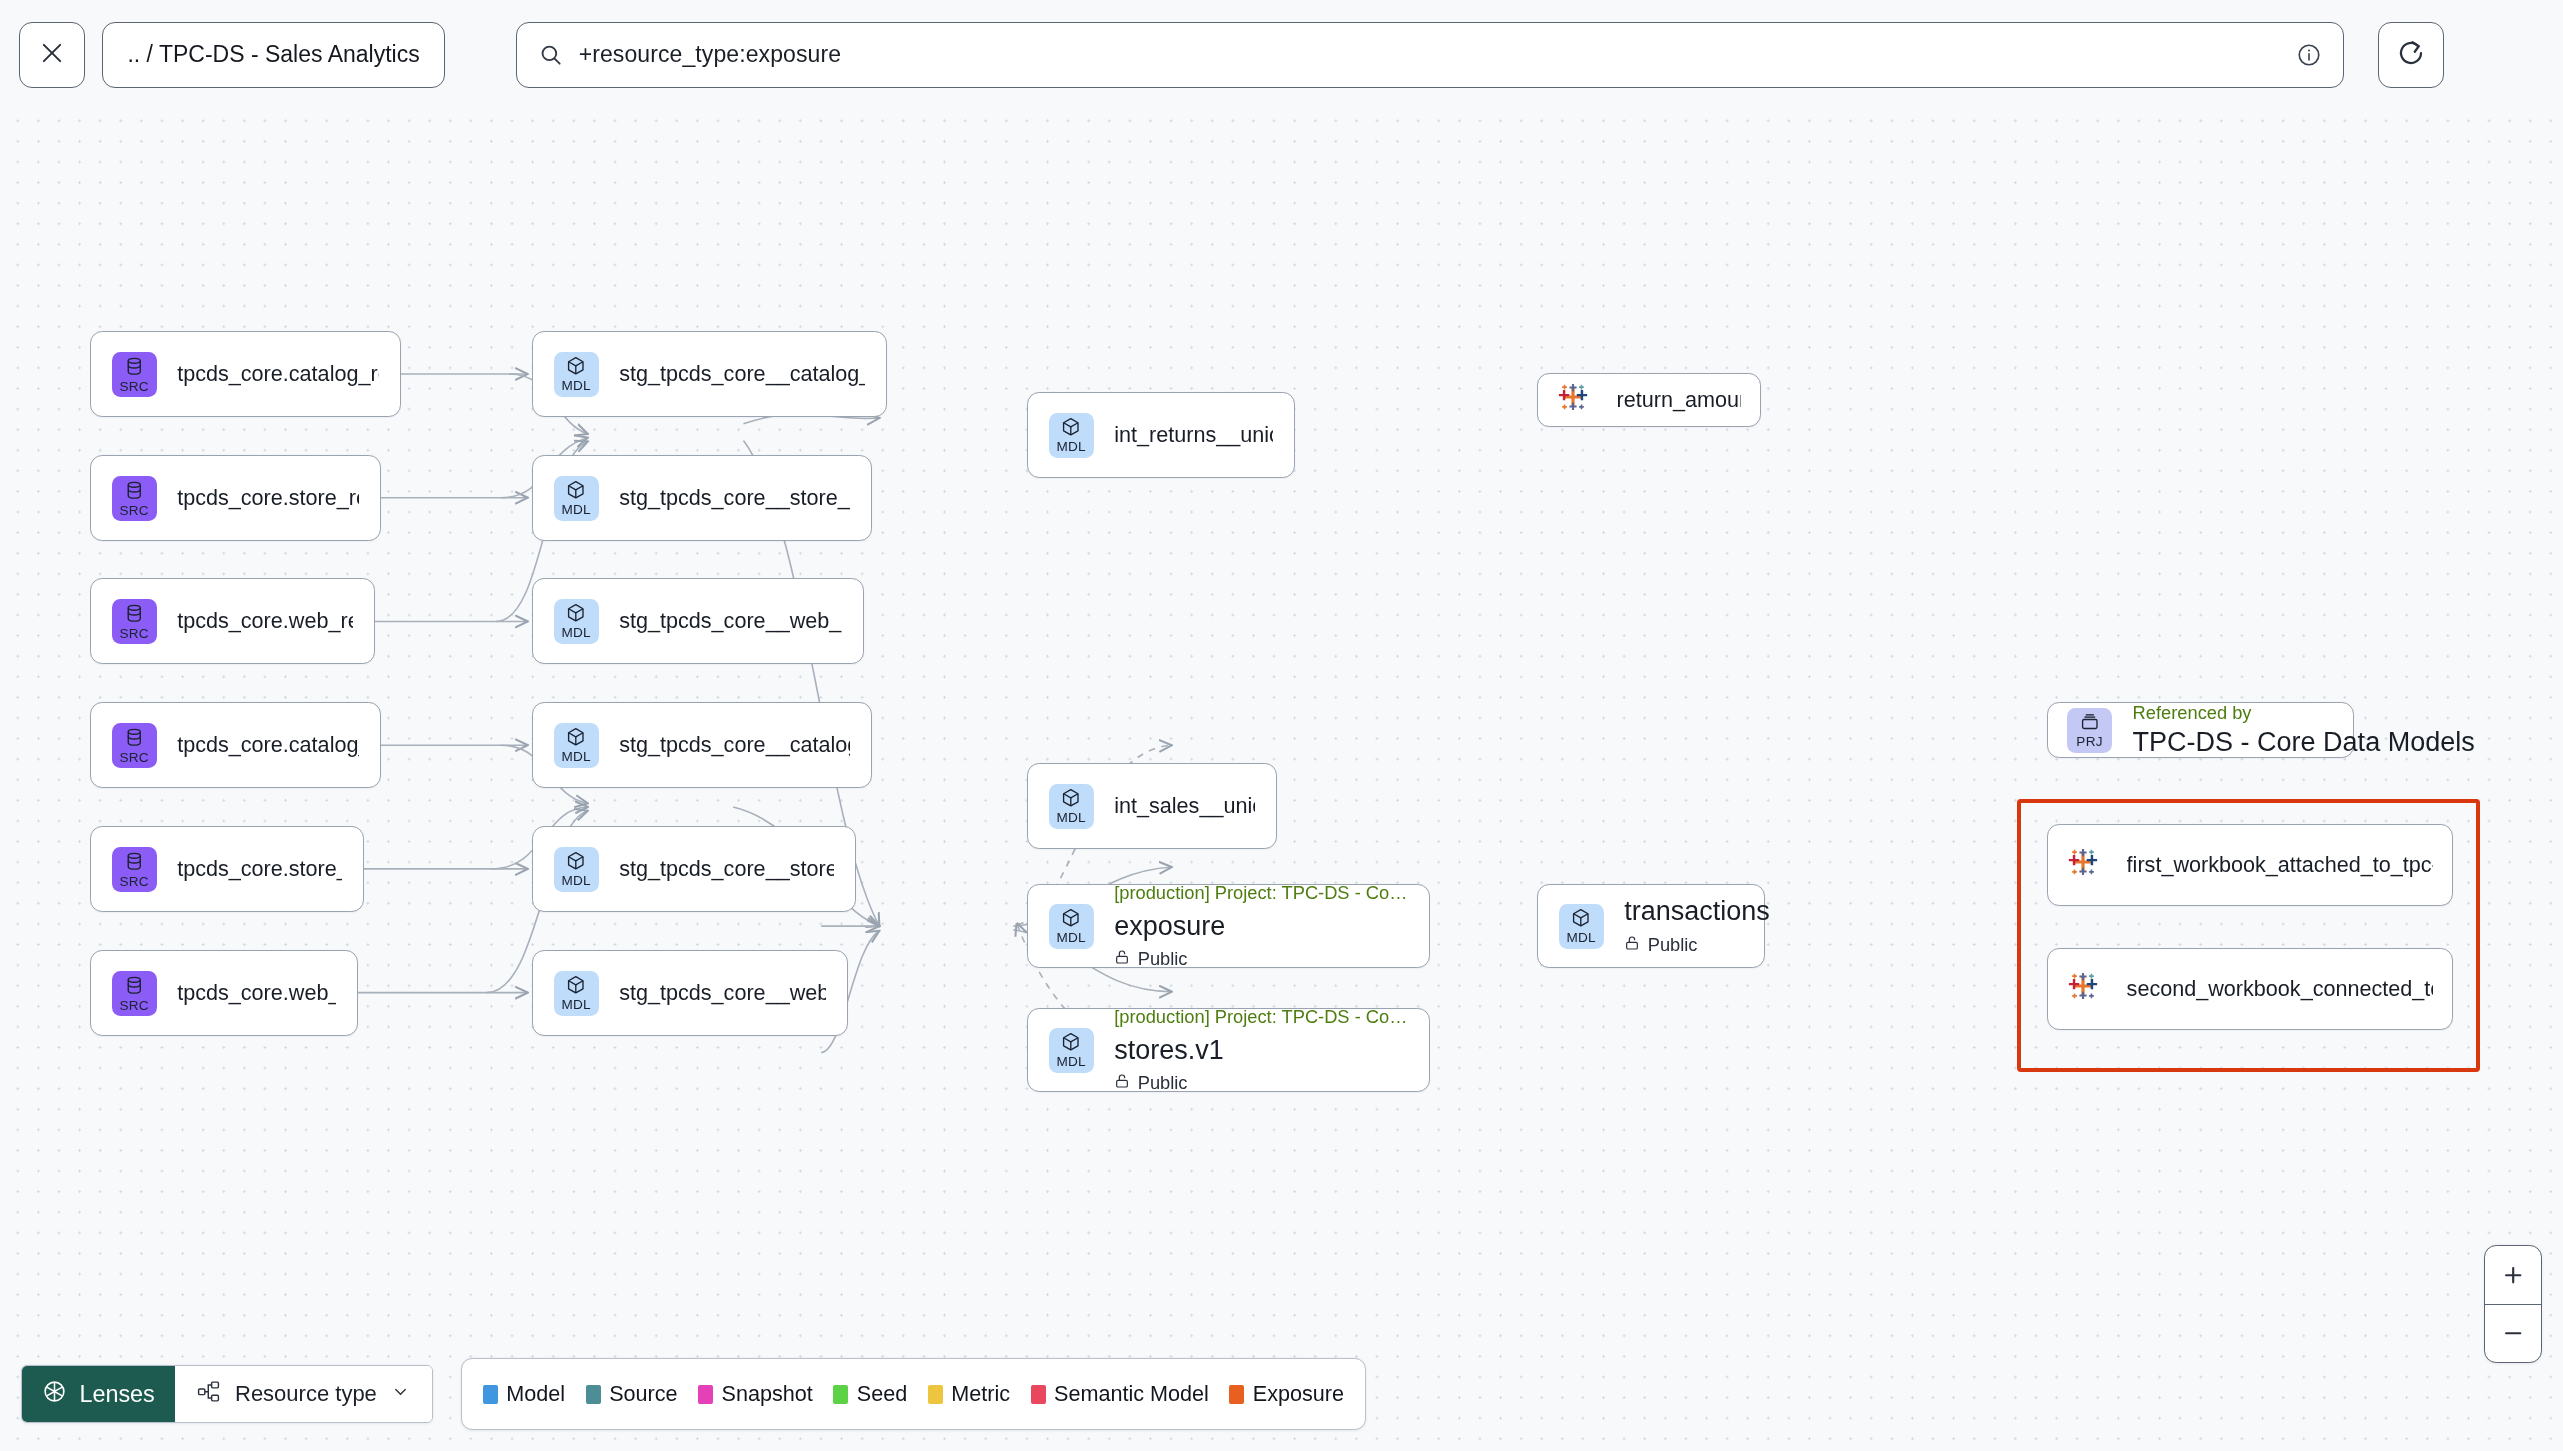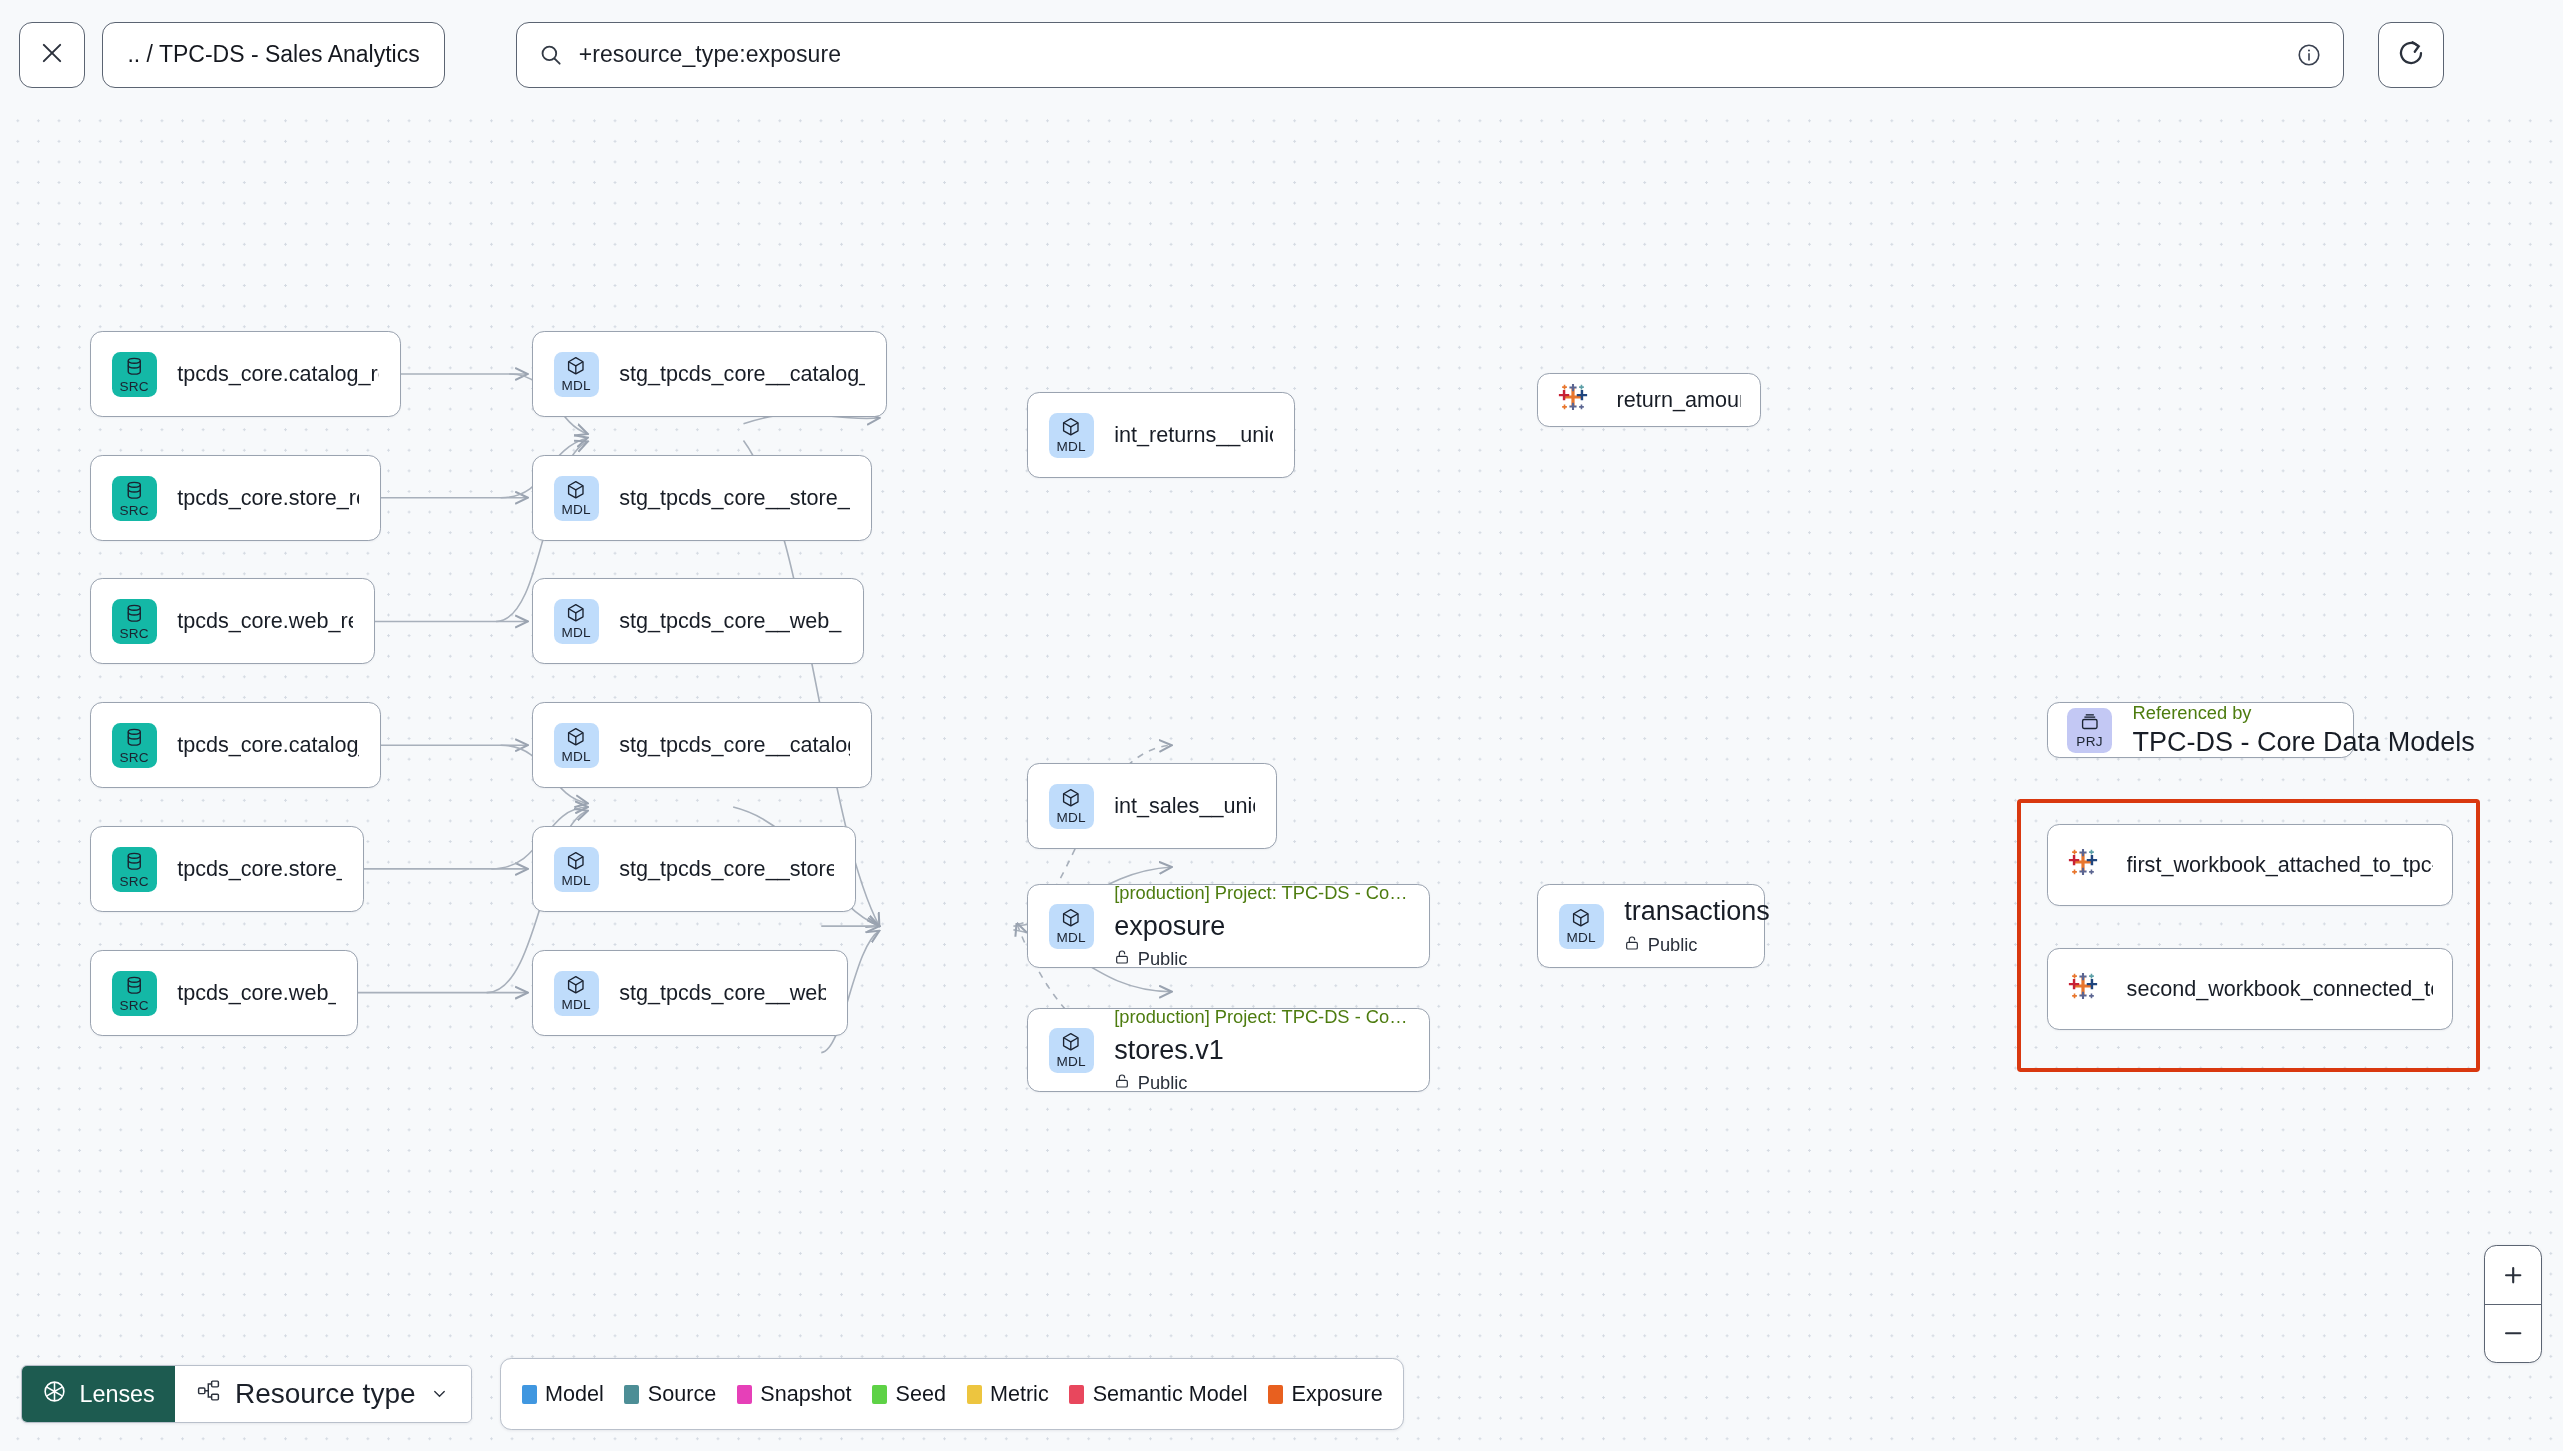--- a/index.html
+++ b/index.html
@@ -93,21 +93,21 @@
     box-shadow: 0 0.9px 1.9px rgba(20,28,45,.045);
   }
   .node .badge {
     width: 45px; height: 45px;
     border-radius: 8.4px;
     display: flex; flex-direction: column;
     align-items: center; justify-content: center;
     flex: 0 0 auto;
     line-height: 1;
   }
-  .badge.src { background: #14b8a6; }
+  .badge.src { background: #8b5cf6; }
   .badge.mdl { background: #bfdcfb; }
   .badge.prj { background: #c3c8f4; }
   .badge .btxt {
     font-size: 13.6px; font-weight: 500; color: #1b2331;
     margin-top: 2.8px; letter-spacing: 0.2px;
   }
   .node .label {
     margin-left: 20.6px;
     font-size: 21.6px;
     color: #181d26;
@@ -157,21 +157,21 @@
     background: #1d5b50; color: #fff;
     display: flex; align-items: center; gap: 12.2px;
     padding: 0 20.6px;
     font-size: 23.4px;
     cursor: pointer;
   }
   .restype-btn {
     background: #fff; color: #1b2029;
     display: flex; align-items: center; gap: 14px;
     padding: 0 22.5px 0 20.6px;
-    font-size: 28px;
+    font-size: 22px;
     cursor: pointer;
   }
   .legend {
     height: 72px;
     background: #fff;
     border: 1.4px solid #b9c0cb;
     border-radius: 11.2px;
     display: flex; align-items: center;
     padding: 0 20.6px; gap: 20.6px;
     box-shadow: 0 0.9px 2.8px rgba(20,28,45,.08);

